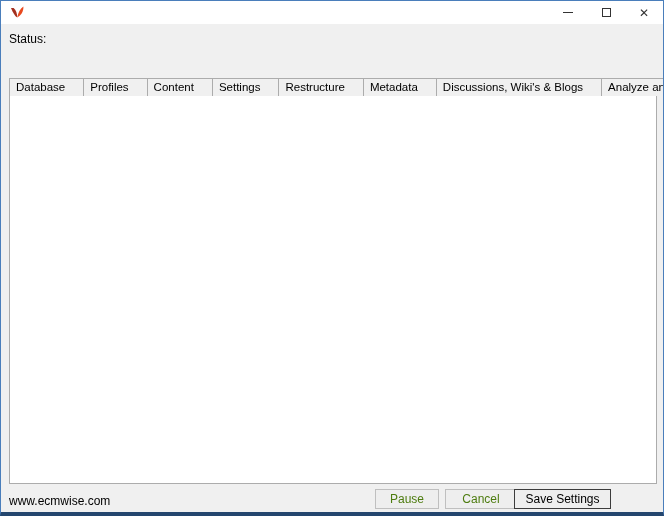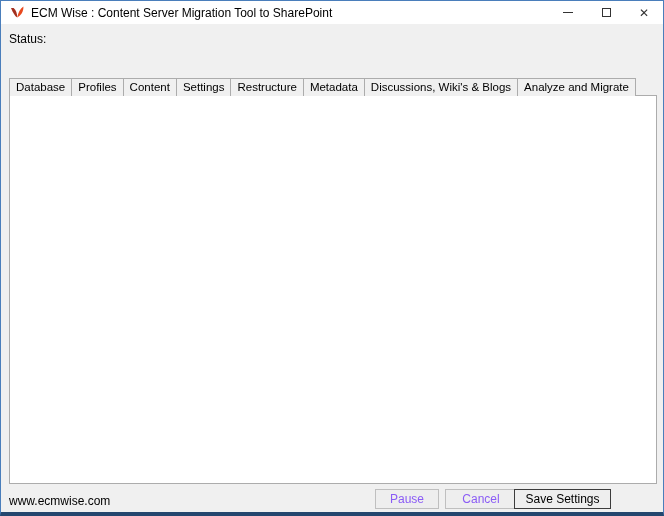--- a/index.html
+++ b/index.html
@@ -36,21 +36,21 @@
   .glyph-max { width: 9px; height: 9px; border: 1px solid #333; display: inline-block; }
   .glyph-close { font-size: 12px; color: #333; }
   
   .status-label { position: absolute; left: 8px; top: 31px; font-size: 12px; }
   
   .tabstrip {
     position: absolute; left: 8px; top: 77px; right: 8px;
     display: flex; align-items: flex-end; z-index: 2;
   }
   .tab {
-    padding: 2px 6px 3px 6px;
+    padding: 2px 18px 3px 6px;
     background: #f0f0f0;
     border: 1px solid #acacac;
     border-bottom: none;
     margin-right: -1px;
     font-size: 11.5px;
     white-space: nowrap;
     cursor: default;
   }
   .tab.active {
     background: #ffffff;
@@ -87,37 +87,36 @@
   .radiolbl { font-size: 12px; margin-left: 4px; margin-right: 18px; }
   .btn {
     font-family: "Liberation Sans", sans-serif;
     font-size: 12px;
     background: #eeeeee;
     border: 1px solid #8b8b8b;
     height: 21px;
     cursor: default;
     color: #000;
   }
-  .btn:disabled { color: #8b5cf6; border-color: #bfbfbf; background: #eeeeee; }
+  .btn:disabled { color: #4d7c0f; border-color: #bfbfbf; background: #eeeeee; }
   .btn.default { border-color: #3c3c3c; }
   
   .footer-link { position: absolute; left: 8px; top: 493px; font-size: 12px; }
   .footer-btn { position: absolute; top: 488px; height: 20px; }
 </style>
 </head>
 <body>
 
 <div class="window">
 
   <div class="titlebar">
     <svg class="app-icon" viewBox="0 0 16 16">
       <path d="M2 3 C4 8 6 11 8.2 12.6 C8.2 8.5 7 5.2 4.6 3.1 Z" fill="#a32f1e"></path>
       <path d="M14.4 1.6 C11 3.6 9.2 7.8 8.2 12.6 C12.4 10.4 14.6 6.2 14.4 1.6 Z" fill="#e8491f"></path>
     </svg>
-    <span class="title-text">ECM Wise : Content Server Migration Tool to SharePoint</span>
     <div class="win-controls">
       <div class="win-btn">
           <span class="glyph-min"></span>
         </div>
       <div class="win-btn">
           <span class="glyph-max"></span>
         </div>
       <div class="win-btn">
           <span class="glyph-close">✕</span>
         </div>

